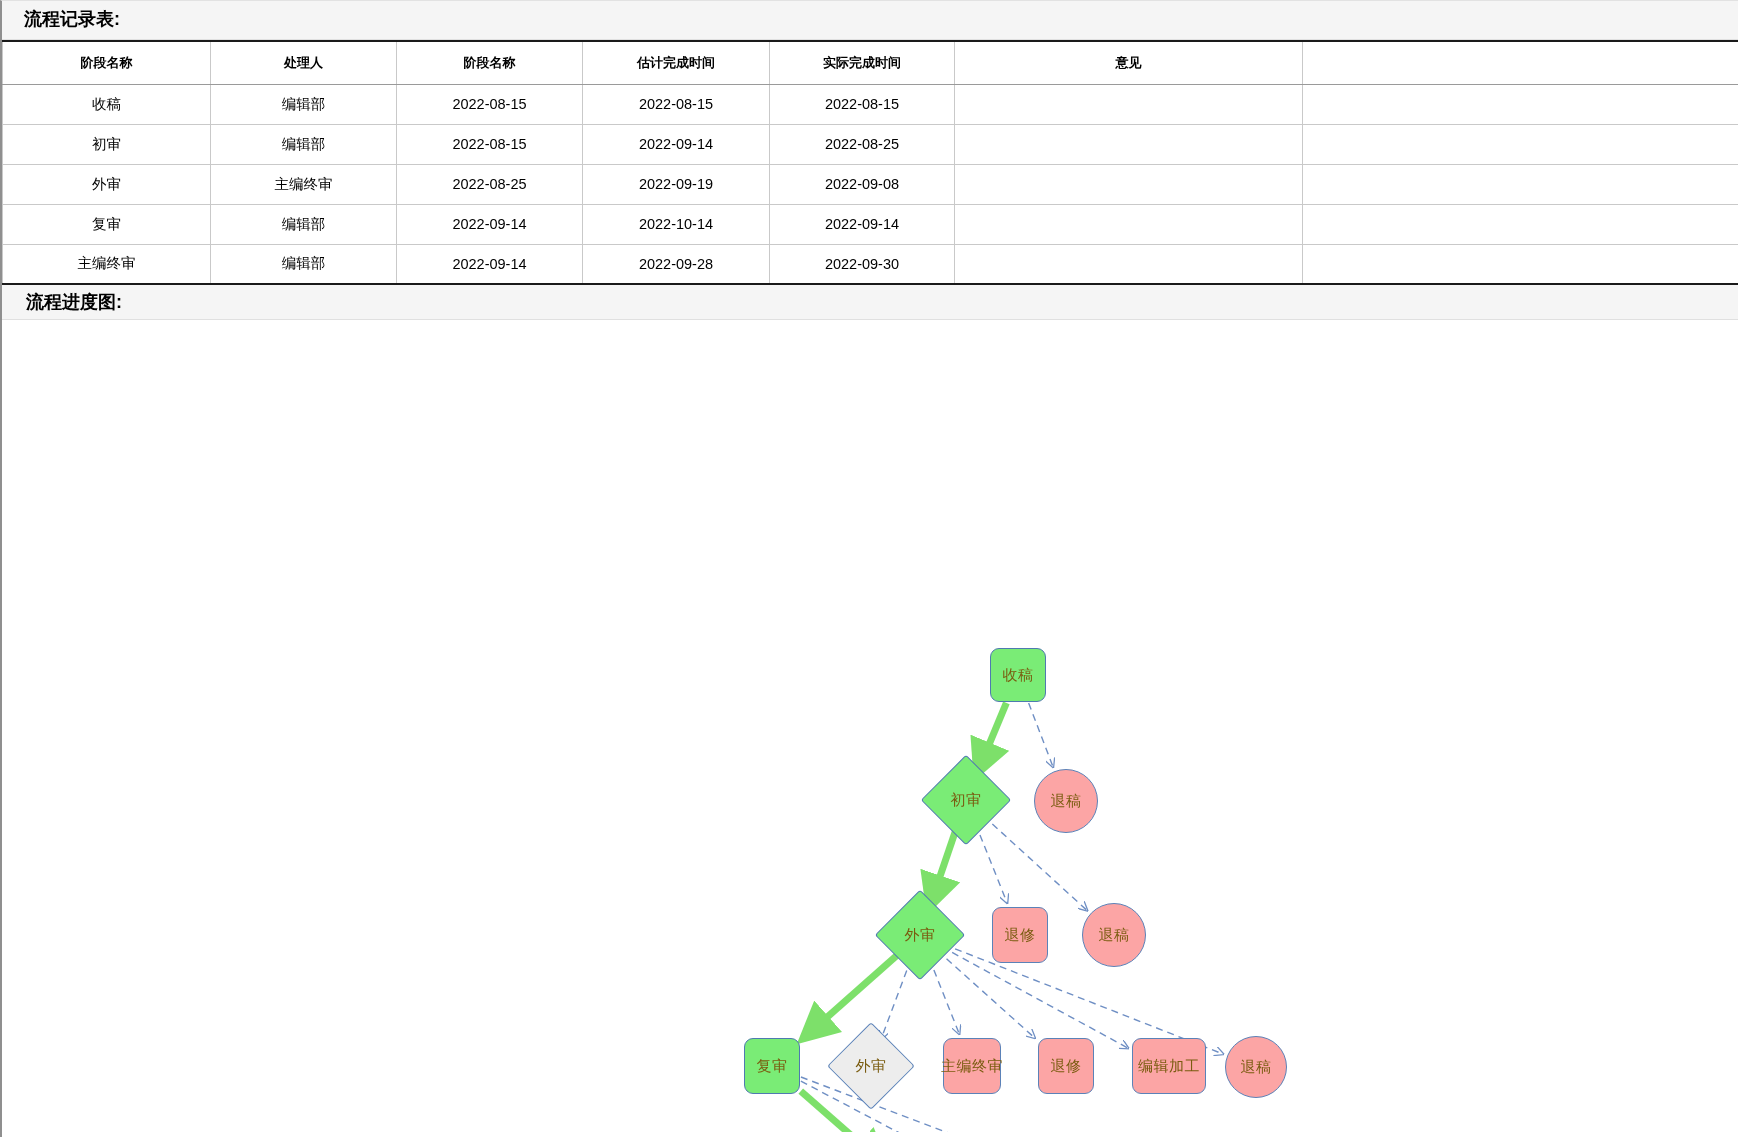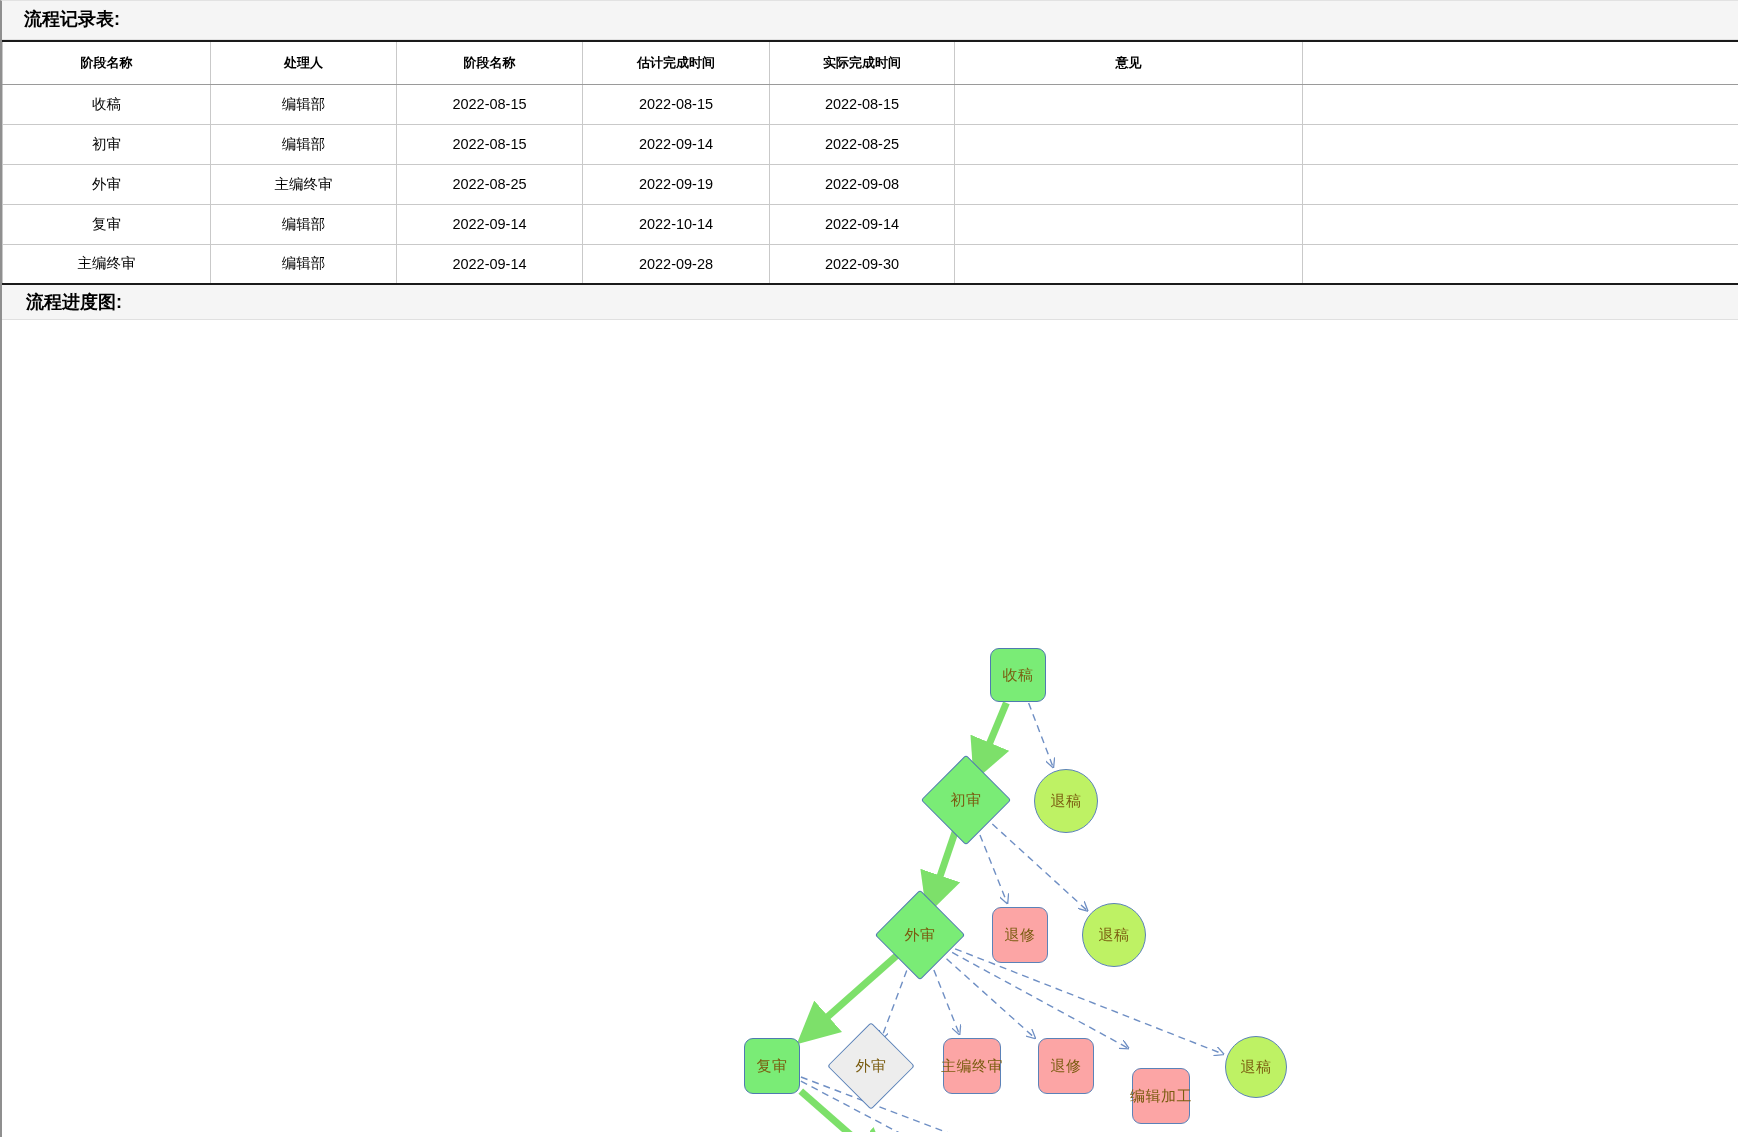--- a/index.html
+++ b/index.html
@@ -94,21 +94,21 @@
   .shape-rect {
     border: 1.6px solid #5b82b8;
     border-radius: 9px;
     background: #fca5a5;
   }
   .shape-rect.active { background: #7aec76; border-color: #4f7ab0; }
 
   .shape-circle {
     border: 1.6px solid #5b82b8;
     border-radius: 50%;
-    background: #bef264;
+    background: #fca5a5;
   }
 
   .shape-diamond { background: transparent; border: none; }
   .shape-diamond .dia {
     position: absolute;
     left: 50%; top: 50%;
     width: 100%; height: 100%;
     transform: translate(-50%,-50%) rotate(45deg);
     border: 1.6px solid #5b82b8;
     background: #ededed;
@@ -253,21 +253,21 @@
         <div class="node shape-diamond" style="left: 838px; top: 715px; width: 62px; height: 62px;">
           <span class="dia"></span>
           <span class="lbl">外审</span>
         </div>
         <div class="node shape-rect" style="left: 941px; top: 718px; width: 58px; height: 56px;">
           <span class="lbl">主编终审</span>
         </div>
         <div class="node shape-rect" style="left: 1036px; top: 718px; width: 56px; height: 56px;">
           <span class="lbl">退修</span>
         </div>
-        <div class="node shape-rect" style="left: 1130px; top: 748px; width: 58px; height: 56px;">
+        <div class="node shape-rect" style="left: 1130px; top: 718px; width: 74px; height: 56px;">
           <span class="lbl">编辑加工</span>
         </div>
         <div class="node shape-circle" style="left: 1223px; top: 716px; width: 62px; height: 62px;">
           <span class="lbl">退稿</span>
         </div>
       </div>
   </div>
 
 </div>
 

